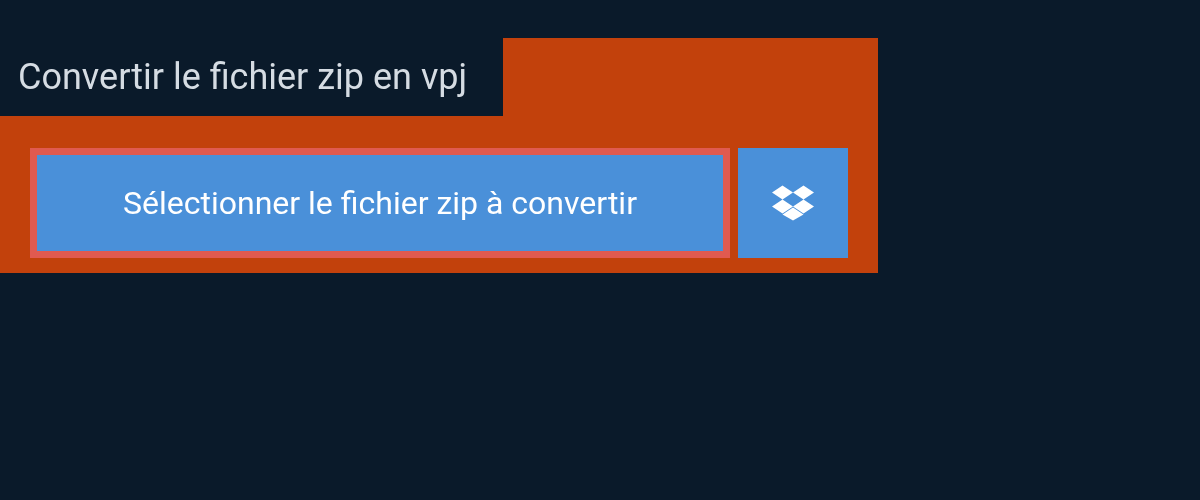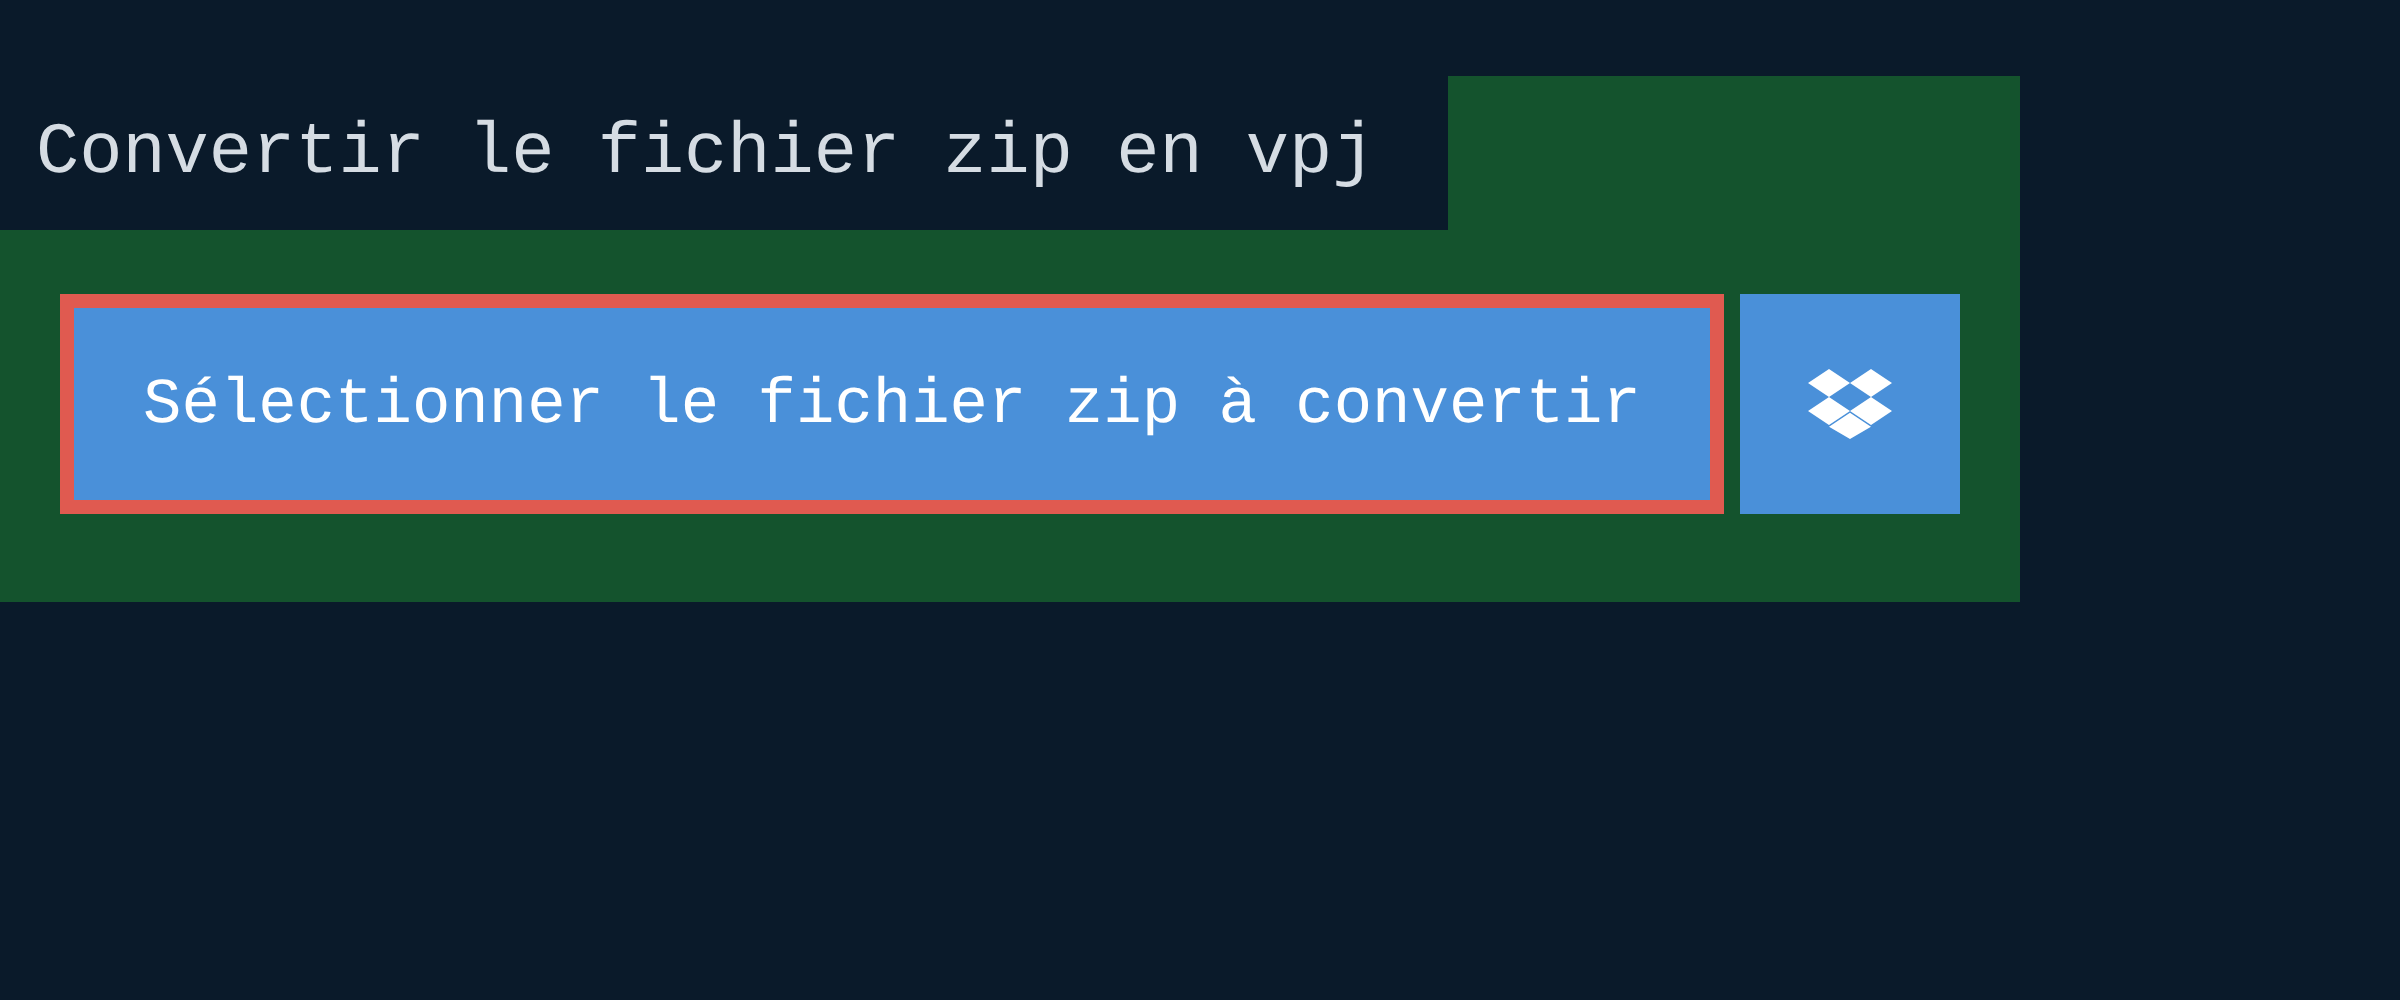--- a/index.html
+++ b/index.html
@@ -8,38 +8,37 @@
       box-sizing: border-box;
     }
     body {
       width: 1200px;
       height: 500px;
       background: #0a1a2a;
       font-family: -apple-system, BlinkMacSystemFont, "Segoe UI", Roboto, Helvetica, Arial, sans-serif;
       overflow: hidden;
     }
     .panel {
-      background: #14532d;
+      background: #c2410c;
       margin-top: 38px;
-      width: 1010px;
-      font-family: Liberation Mono, monospace;
+      width: 878px;
     }
     .title-bar {
       background: #0a1a2a;
       display: inline-block;
       padding: 18px 36px 18px 18px;
     }
     .title-text {
       color: #d5dce3;
       font-size: 36px;
       font-weight: 400;
     }
     .button-row {
       display: flex;
-      padding: 32px 30px 44px 30px;
+      padding: 32px 30px 15px 30px;
       gap: 8px;
     }
     .select-button {
       background: #4a90d9;
       border: 7px solid #e05a50;
       color: #ffffff;
       font-size: 32px;
       font-weight: 400;
       display: flex;
       align-items: center;

